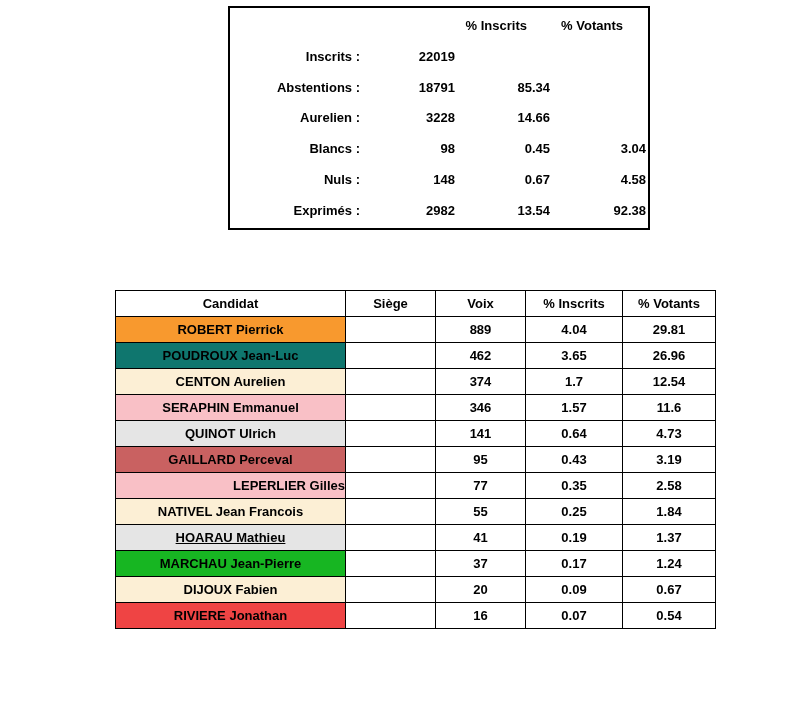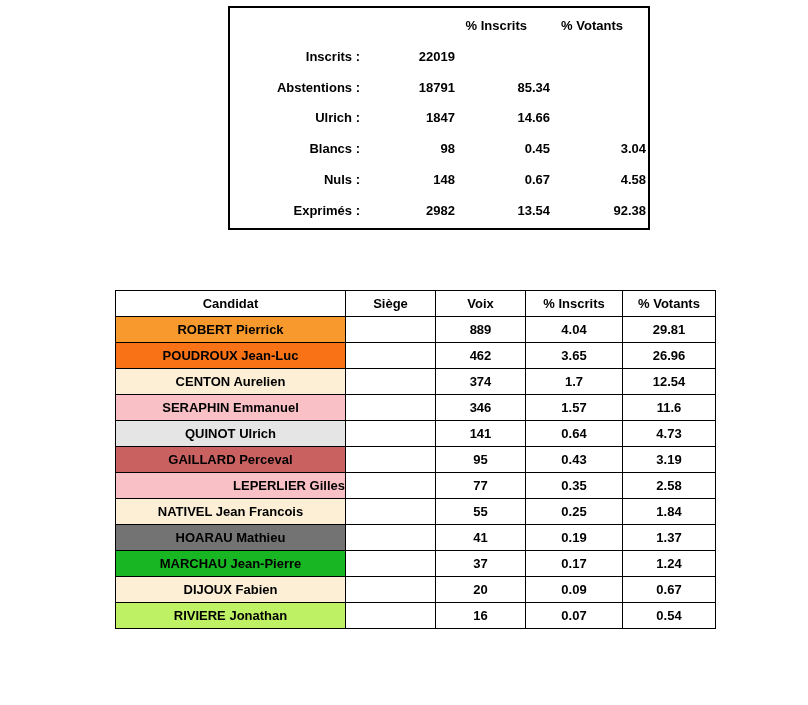--- a/index.html
+++ b/index.html
@@ -76,22 +76,22 @@
     <div class="cell"></div>
     <div class="cell"></div>
   </div>
   <div class="summary-row">
     <div class="cell">Abstentions :</div>
     <div class="cell">18791</div>
     <div class="cell">85.34</div>
     <div class="cell"></div>
   </div>
   <div class="summary-row">
-    <div class="cell">Ulrich :</div>
-    <div class="cell">1847</div>
+    <div class="cell">Aurelien :</div>
+    <div class="cell">3228</div>
     <div class="cell">14.66</div>
     <div class="cell"></div>
   </div>
   <div class="summary-row">
     <div class="cell">Blancs :</div>
     <div class="cell">98</div>
     <div class="cell">0.45</div>
     <div class="cell">3.04</div>
   </div>
   <div class="summary-row">
@@ -127,21 +127,21 @@
   </thead>
   <tbody>
     <tr>
       <td style="background-color: rgb(248, 153, 46);">ROBERT Pierrick</td>
       <td></td>
       <td>889</td>
       <td>4.04</td>
       <td>29.81</td>
     </tr>
     <tr>
-      <td style="background-color: #f97316;">POUDROUX Jean-Luc</td>
+      <td style="background-color: #0f766e;">POUDROUX Jean-Luc</td>
       <td></td>
       <td>462</td>
       <td>3.65</td>
       <td>26.96</td>
     </tr>
     <tr>
       <td style="background-color: rgb(252, 239, 213);">CENTON Aurelien</td>
       <td></td>
       <td>374</td>
       <td>1.7</td>
@@ -176,41 +176,41 @@
       <td>2.58</td>
     </tr>
     <tr>
       <td style="background-color: rgb(252, 239, 213);">NATIVEL Jean Francois</td>
       <td></td>
       <td>55</td>
       <td>0.25</td>
       <td>1.84</td>
     </tr>
     <tr>
-      <td style="background-color: #737373;">HOARAU Mathieu</td>
+      <td style="background-color: #e5e5e5; text-decoration: underline;">HOARAU Mathieu</td>
       <td></td>
       <td>41</td>
       <td>0.19</td>
       <td>1.37</td>
     </tr>
     <tr>
       <td style="background-color: rgb(23, 182, 34); margin-left: 36px;">MARCHAU Jean-Pierre</td>
       <td></td>
       <td>37</td>
       <td>0.17</td>
       <td>1.24</td>
     </tr>
     <tr>
       <td style="background-color: rgb(252, 239, 213);">DIJOUX Fabien</td>
       <td></td>
       <td>20</td>
       <td>0.09</td>
       <td>0.67</td>
     </tr>
     <tr>
-      <td style="background-color: #bef264;">RIVIERE Jonathan</td>
+      <td style="background-color: #ef4444;">RIVIERE Jonathan</td>
       <td></td>
       <td>16</td>
       <td>0.07</td>
       <td>0.54</td>
     </tr>
   </tbody>
 </table>
 
 </body></html>

